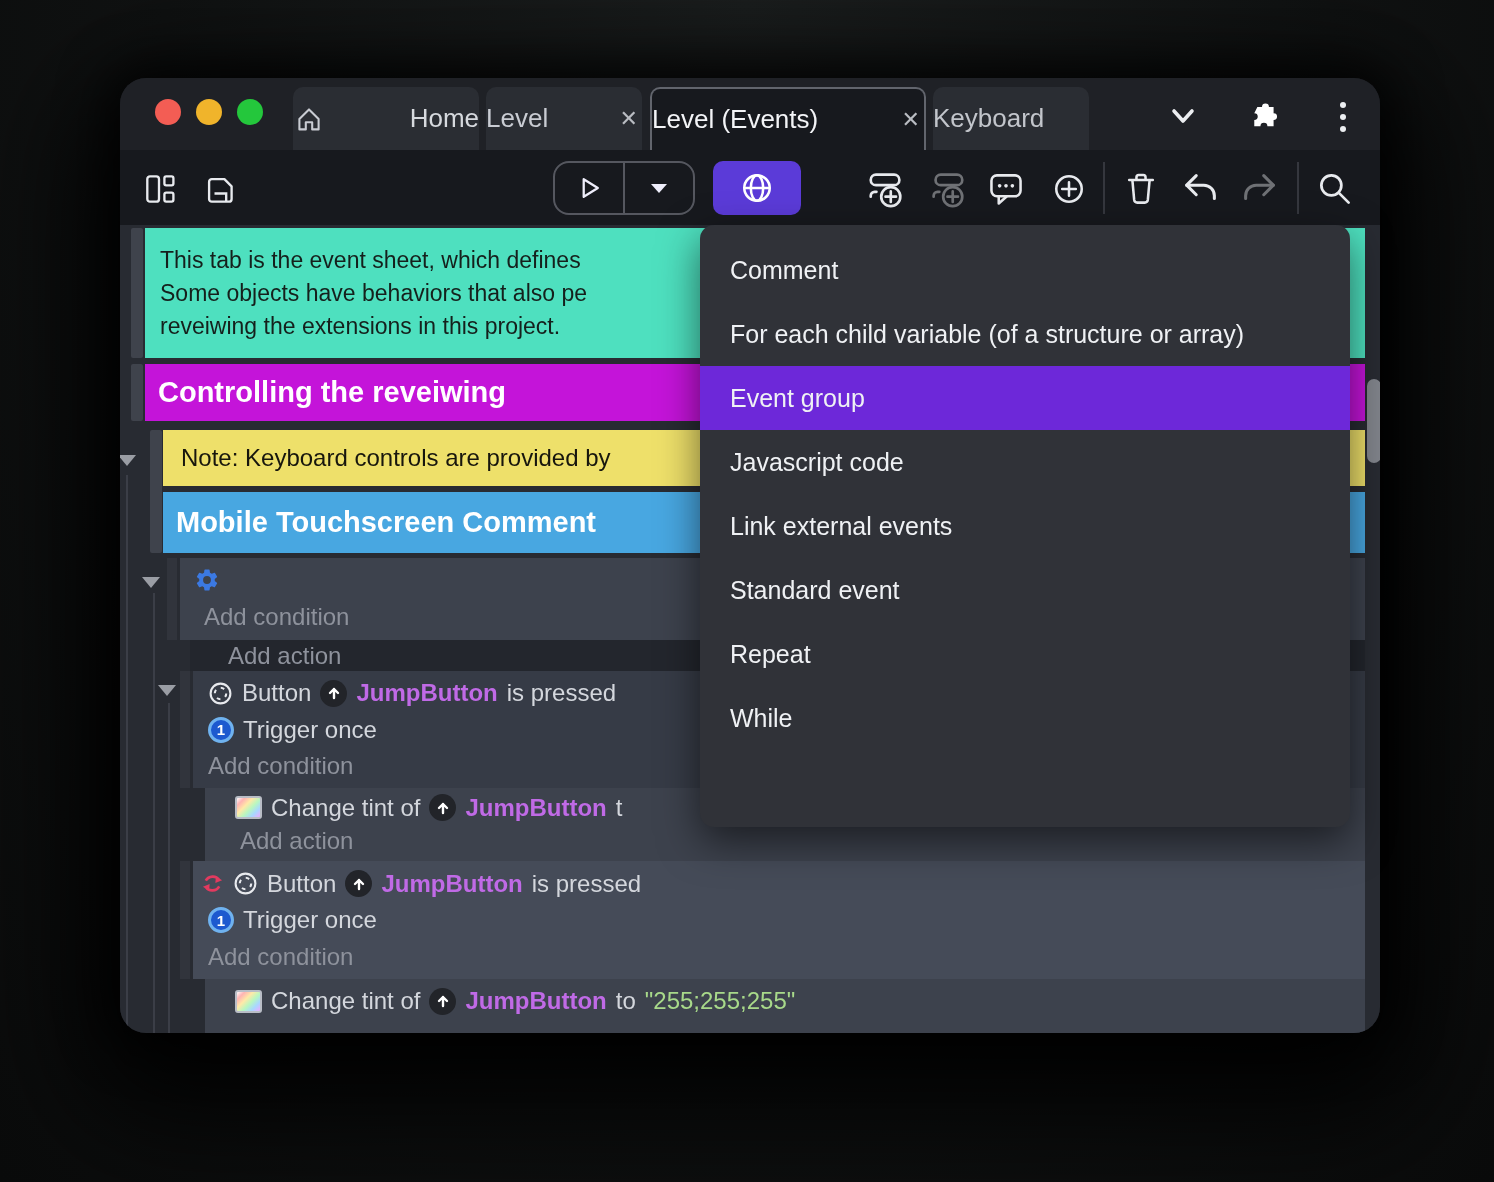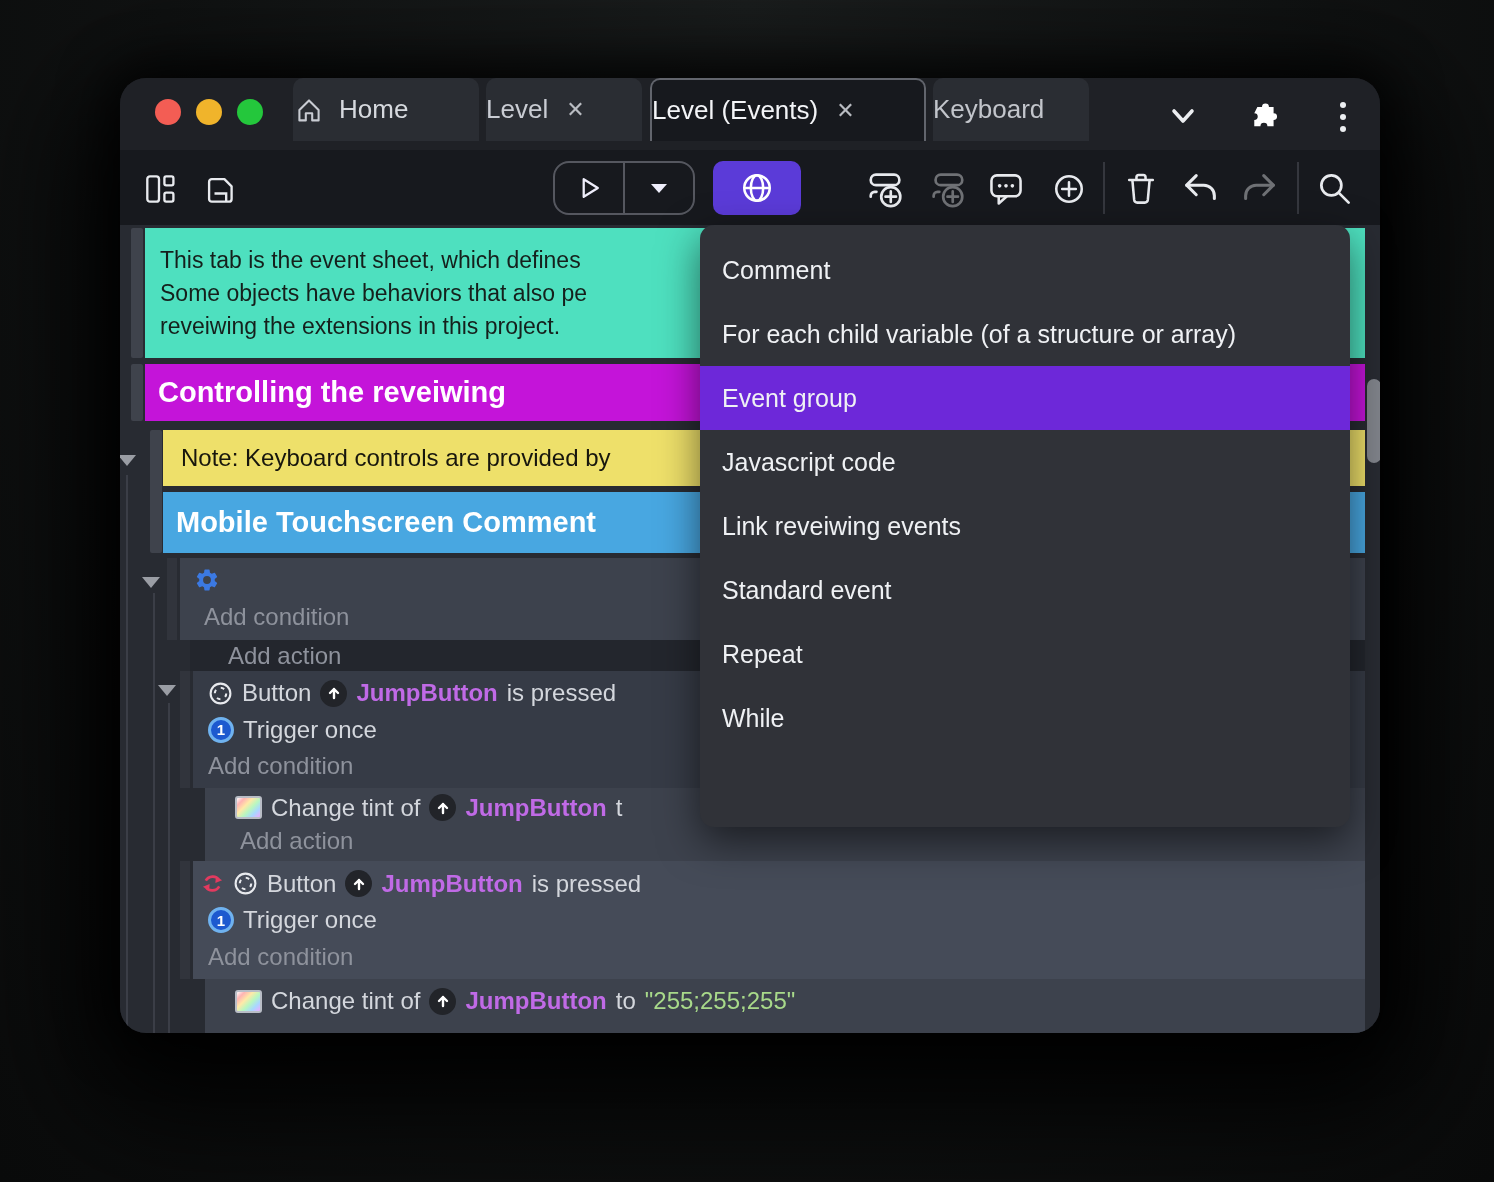--- a/index.html
+++ b/index.html
@@ -13,22 +13,22 @@
   .window { position:absolute; left:120px; top:78px; width:1260px; height:955px;
             background:#17191e; border-radius:26px; overflow:hidden;
             box-shadow:0 45px 120px 40px rgba(0,0,0,.9), 0 0 50px 10px rgba(0,0,0,.75); }
 
   
   .titlebar { position:absolute; left:0; top:0; width:100%; height:72px; background:#1f2126; }
   .traffic { position:absolute; left:35px; top:21px; display:flex; gap:15px; }
   .dot { width:26px; height:26px; border-radius:50%; }
   .dot.red{ background:#f35d54; } .dot.yellow{ background:#f0b42b; } .dot.green{ background:#24c73c; }
 
-  .tab { position:absolute; top:0; height:63px; background:#2a2d33; border-radius:10px 10px 0 0;
-         display:flex; align-items:center; justify-content:flex-start; gap:14px;
+  .tab { position:absolute; top:9px; height:63px; background:#2a2d33; border-radius:10px 10px 0 0;
+         display:flex; align-items:center; justify-content:space-between; gap:14px;
          font-size:26px; color:#c9ccd3; }
   .tab.home { left:173px; width:186px; color:#d6d9de; }
   .tab.level { left:366px; width:156px; }
   .tab.active { left:530px; width:276px; background:#17191e; border:2px solid #62656d;
                 border-bottom:none; color:#f3f4f7; }
   .tab.debugger { left:813px; width:156px; color:#c2c5cb; border-radius:10px 10px 0 0; }
   .tab .x { font-size:22px; color:#b9bcc2; padding:2px 4px; }
   .tbar-btn { position:absolute; top:22px; width:40px; height:34px; display:flex;
               align-items:center; justify-content:center; }
   .kebab { display:flex; flex-direction:column; gap:6px; }
@@ -84,21 +84,21 @@
           background:linear-gradient(135deg,#ffffff 0%,#ffb3b3 18%,#ffe9a8 38%,#b9f7c0 58%,#a8d8ff 78%,#e0b3ff 96%); }
 
   
   .thumb { position:absolute; left:1247px; top:154px; width:14px; height:84px;
            background:#81848b; border-radius:7px; }
 
   
   .menu { position:absolute; left:700px; top:225px; width:650px; height:602px;
           background:#303238; border-radius:14px; padding:13px 0;
           box-shadow:0 14px 40px rgba(0,0,0,.55); z-index:30; }
-  .mitem { height:64px; display:flex; align-items:center; padding-left:22px;
+  .mitem { height:64px; display:flex; align-items:center; padding-left:30px;
            font-size:25px; color:#eff1f4; }
   .mitem.hl { background:#6d28d9; }
 
   svg { display:block; }
 </style>
 </head>
 <body>
 
 <div class="stage">
   <div class="window">
@@ -406,21 +406,21 @@
     <div class="mitem">
         <span>For each child variable (of a structure or array)</span>
       </div>
     <div class="mitem hl">
         <span>Event group</span>
       </div>
     <div class="mitem">
         <span>Javascript code</span>
       </div>
     <div class="mitem">
-        <span>Link reveiwing events</span>
+        <span>Link external events</span>
       </div>
     <div class="mitem">
         <span>Standard event</span>
       </div>
     <div class="mitem">
         <span>Repeat</span>
       </div>
     <div class="mitem">
         <span>While</span>
       </div>

